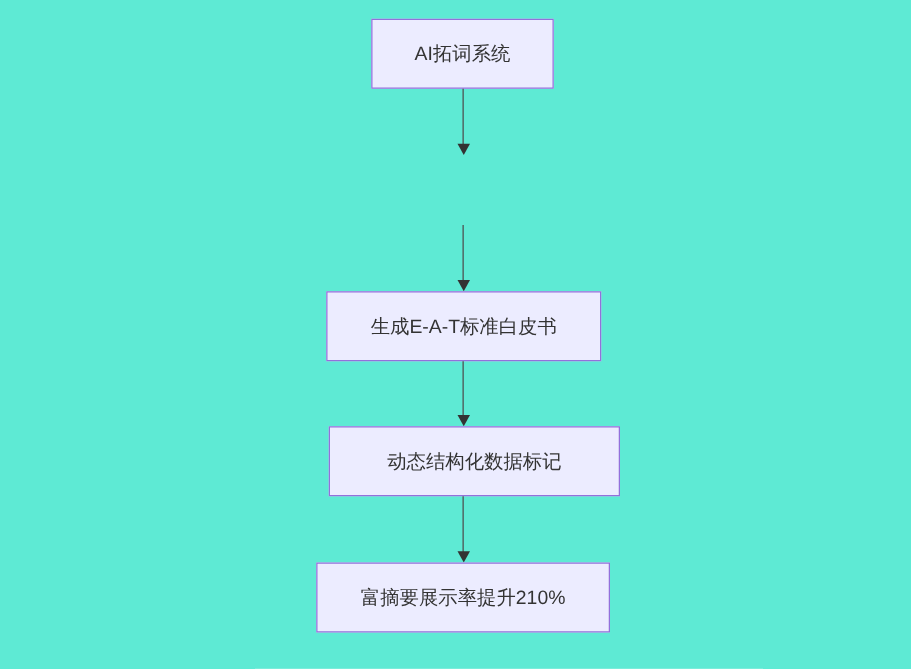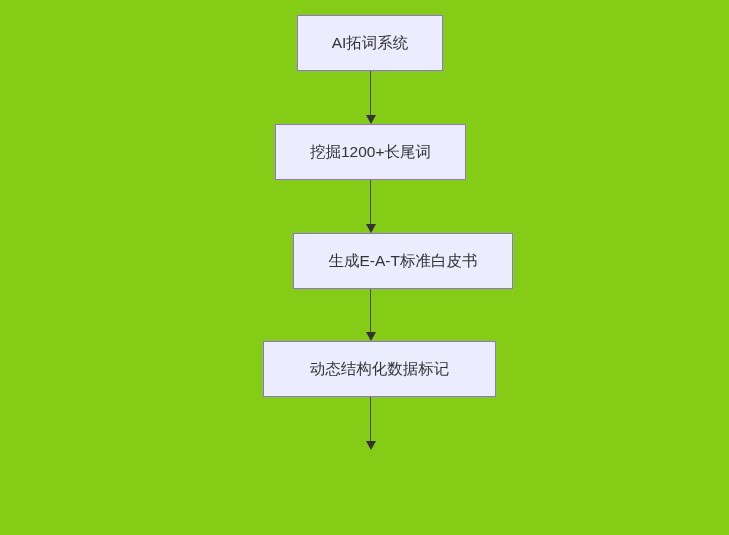--- a/index.html
+++ b/index.html
@@ -10,21 +10,21 @@
     width: 729px;
     height: 535px;
     background: #f9f9f9;
     font-family: "Liberation Sans", sans-serif;
     overflow: hidden;
   }
   .canvas {
     position: relative;
     width: 729px;
     height: 535px;
-    background: #84cc16;
+    background: #5eead4;
   }
   .node {
     position: absolute;
     height: 56px;
     box-sizing: border-box;
     background: #ECECFF;
     border: 1.5px solid #9370DB;
     color: #333333;
     font-size: 15.5px;
     display: flex;
@@ -32,21 +32,21 @@
     justify-content: center;
     text-align: center;
     white-space: nowrap;
   }
   .node-label {
     display: inline-block;
     padding: 0 14px;
   }
   #node-0 { left: 297px; top: 15px;  width: 146px; }
   #node-1 { left: 275px; top: 124px; width: 191px; }
-  #node-2 { left: 261px; top: 233px; width: 220px; margin-left: 32px; }
+  #node-2 { left: 261px; top: 233px; width: 220px; }
   #node-3 { left: 263px; top: 341px; width: 233px; }
   #node-4 { left: 253px; top: 450px; width: 235px; }
 
   .edge {
     position: absolute;
     left: 365px;
     width: 11px;
   }
   #edge-0 { top: 71px;  height: 53px; }
   #edge-1 { top: 180px; height: 53px; }
@@ -79,23 +79,20 @@
 
   <div class="node" id="node-0">
     <span class="node-label">AI拓词系统</span>
   </div>
 
   <div class="edge" id="edge-0">
     <div class="edge-line"></div>
     <div class="edge-arrowhead"></div>
   </div>
 
-  <div class="node" id="node-1">
-    <span class="node-label">挖掘1200+长尾词</span>
-  </div>
 
   <div class="edge" id="edge-1">
     <div class="edge-line"></div>
     <div class="edge-arrowhead"></div>
   </div>
 
   <div class="node" id="node-2">
     <span class="node-label">生成E-A-T标准白皮书</span>
   </div>
 
@@ -106,14 +103,17 @@
 
   <div class="node" id="node-3">
     <span class="node-label">动态结构化数据标记</span>
   </div>
 
   <div class="edge" id="edge-3">
     <div class="edge-line"></div>
     <div class="edge-arrowhead"></div>
   </div>
 
+  <div class="node" id="node-4">
+    <span class="node-label">富摘要展示率提升210%</span>
+  </div>
 
 </div>
 
 </body></html>

